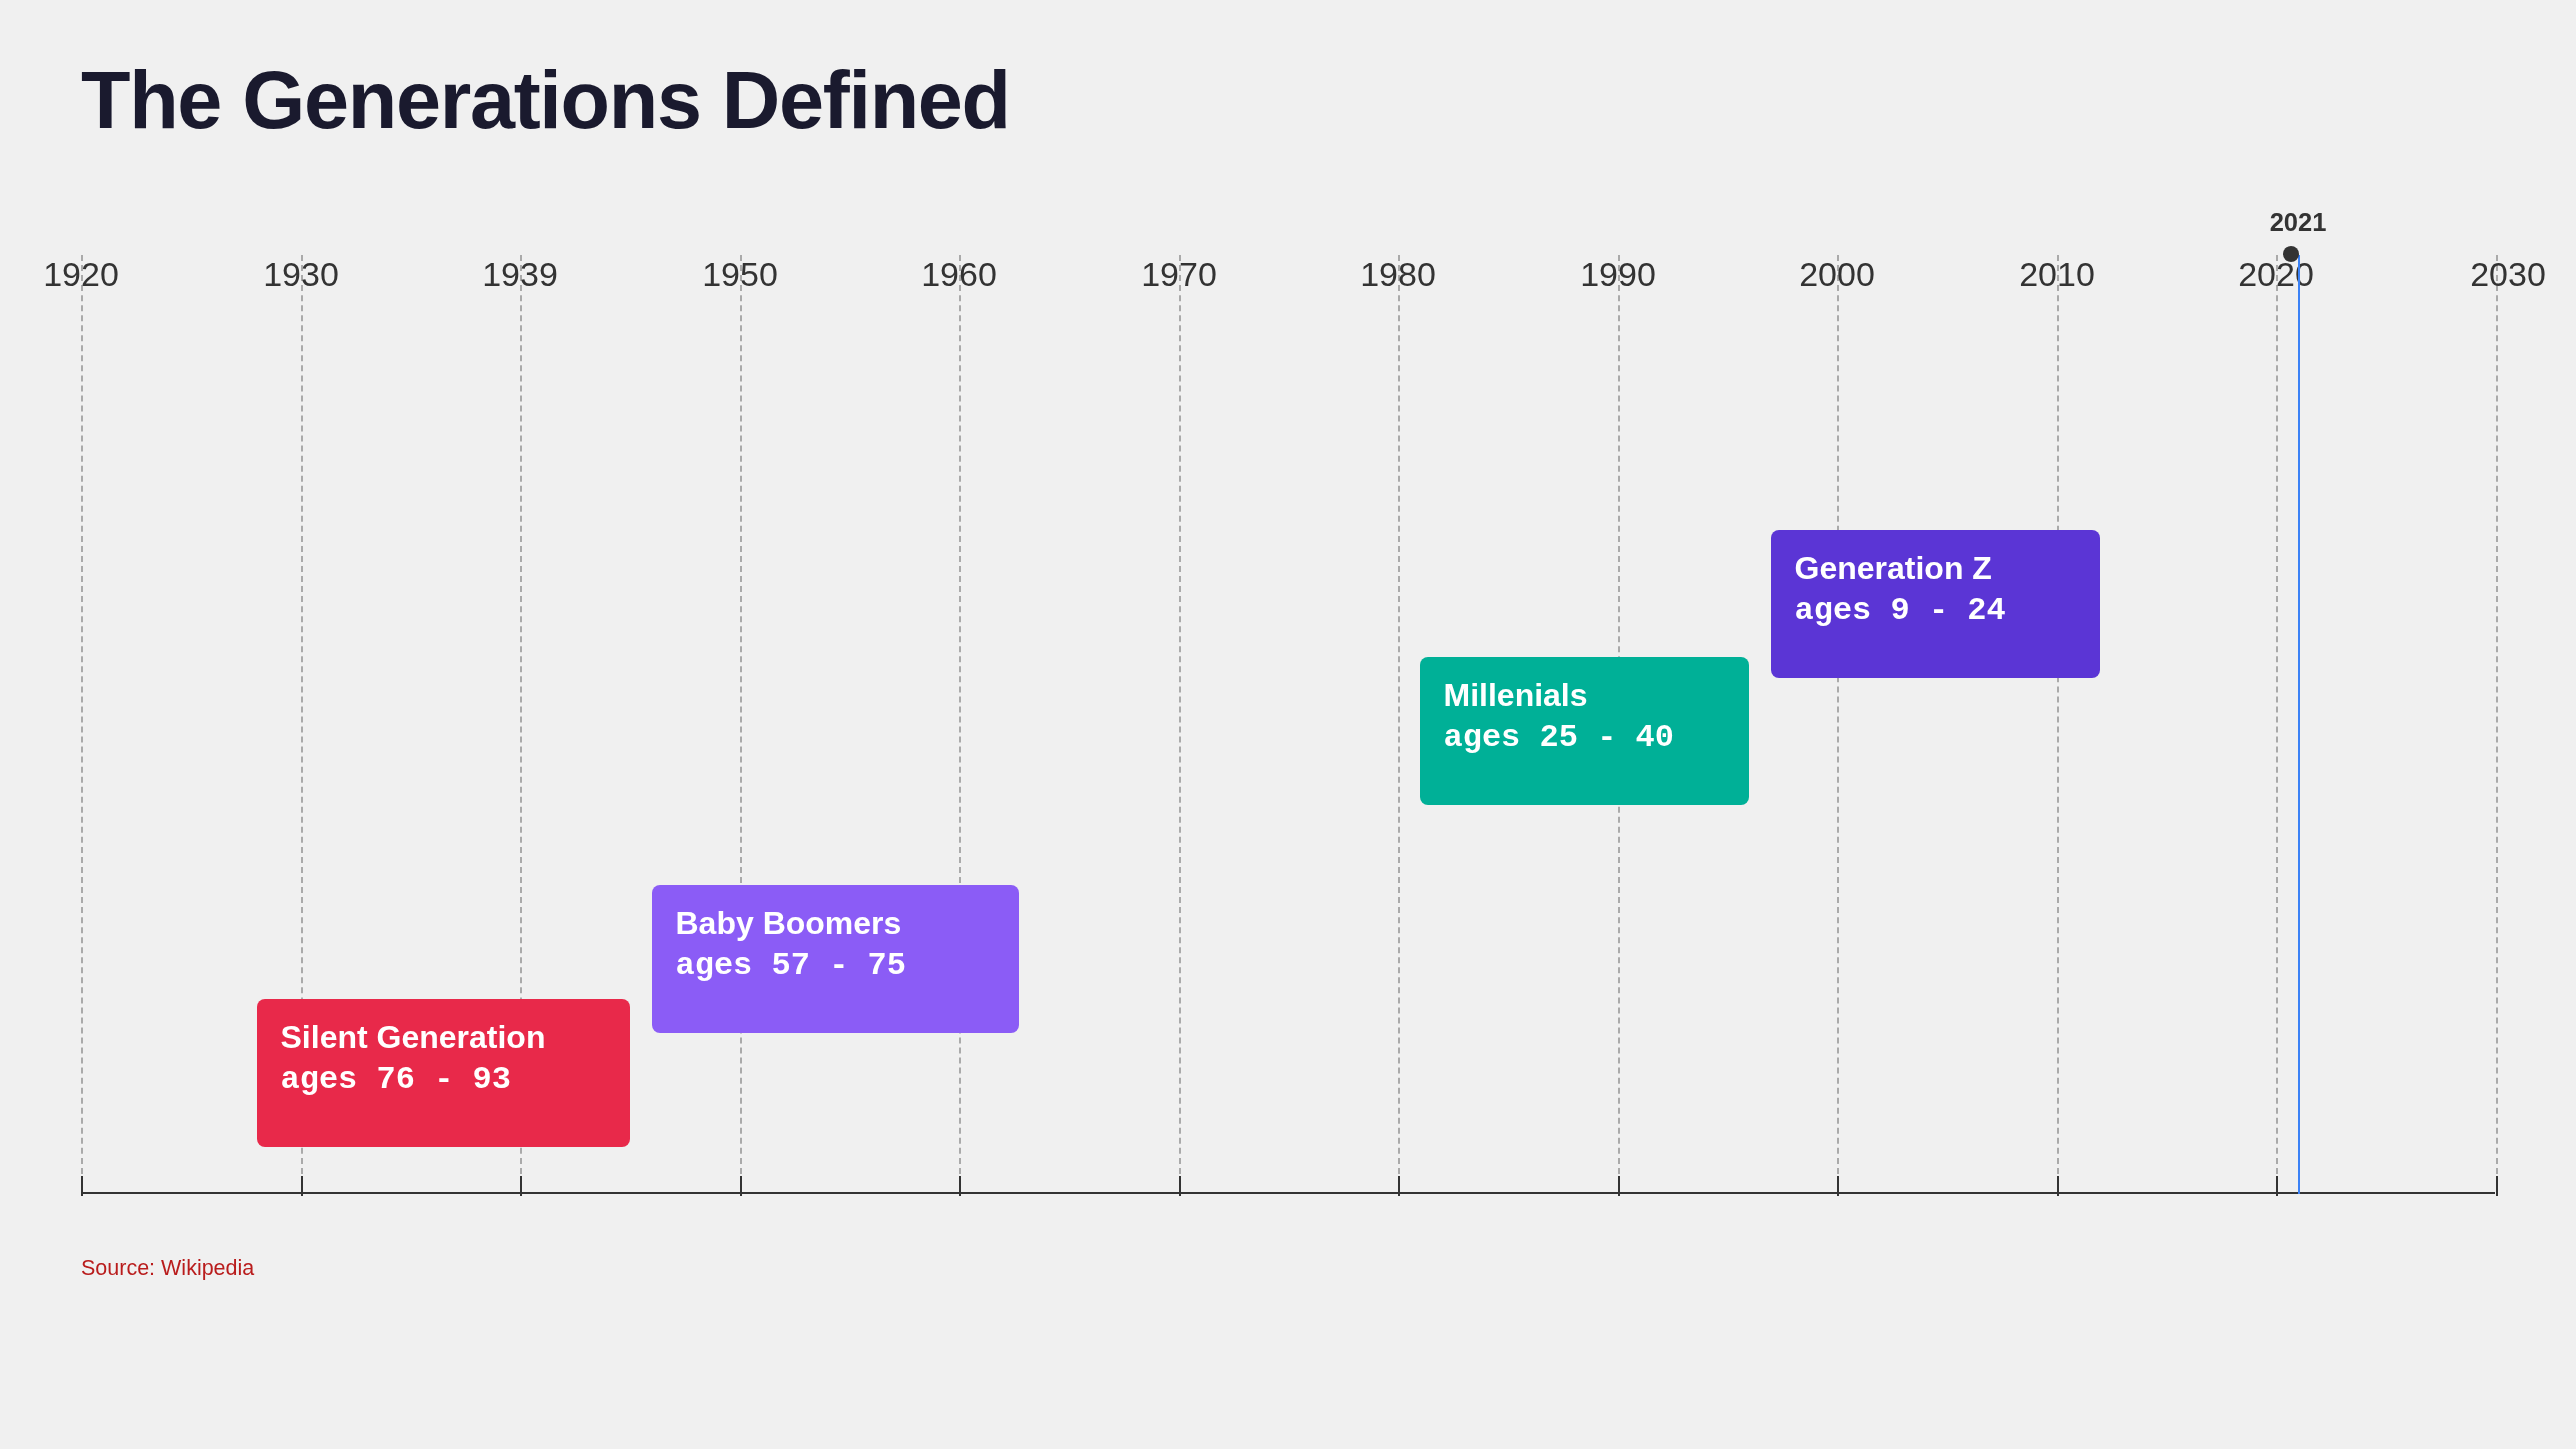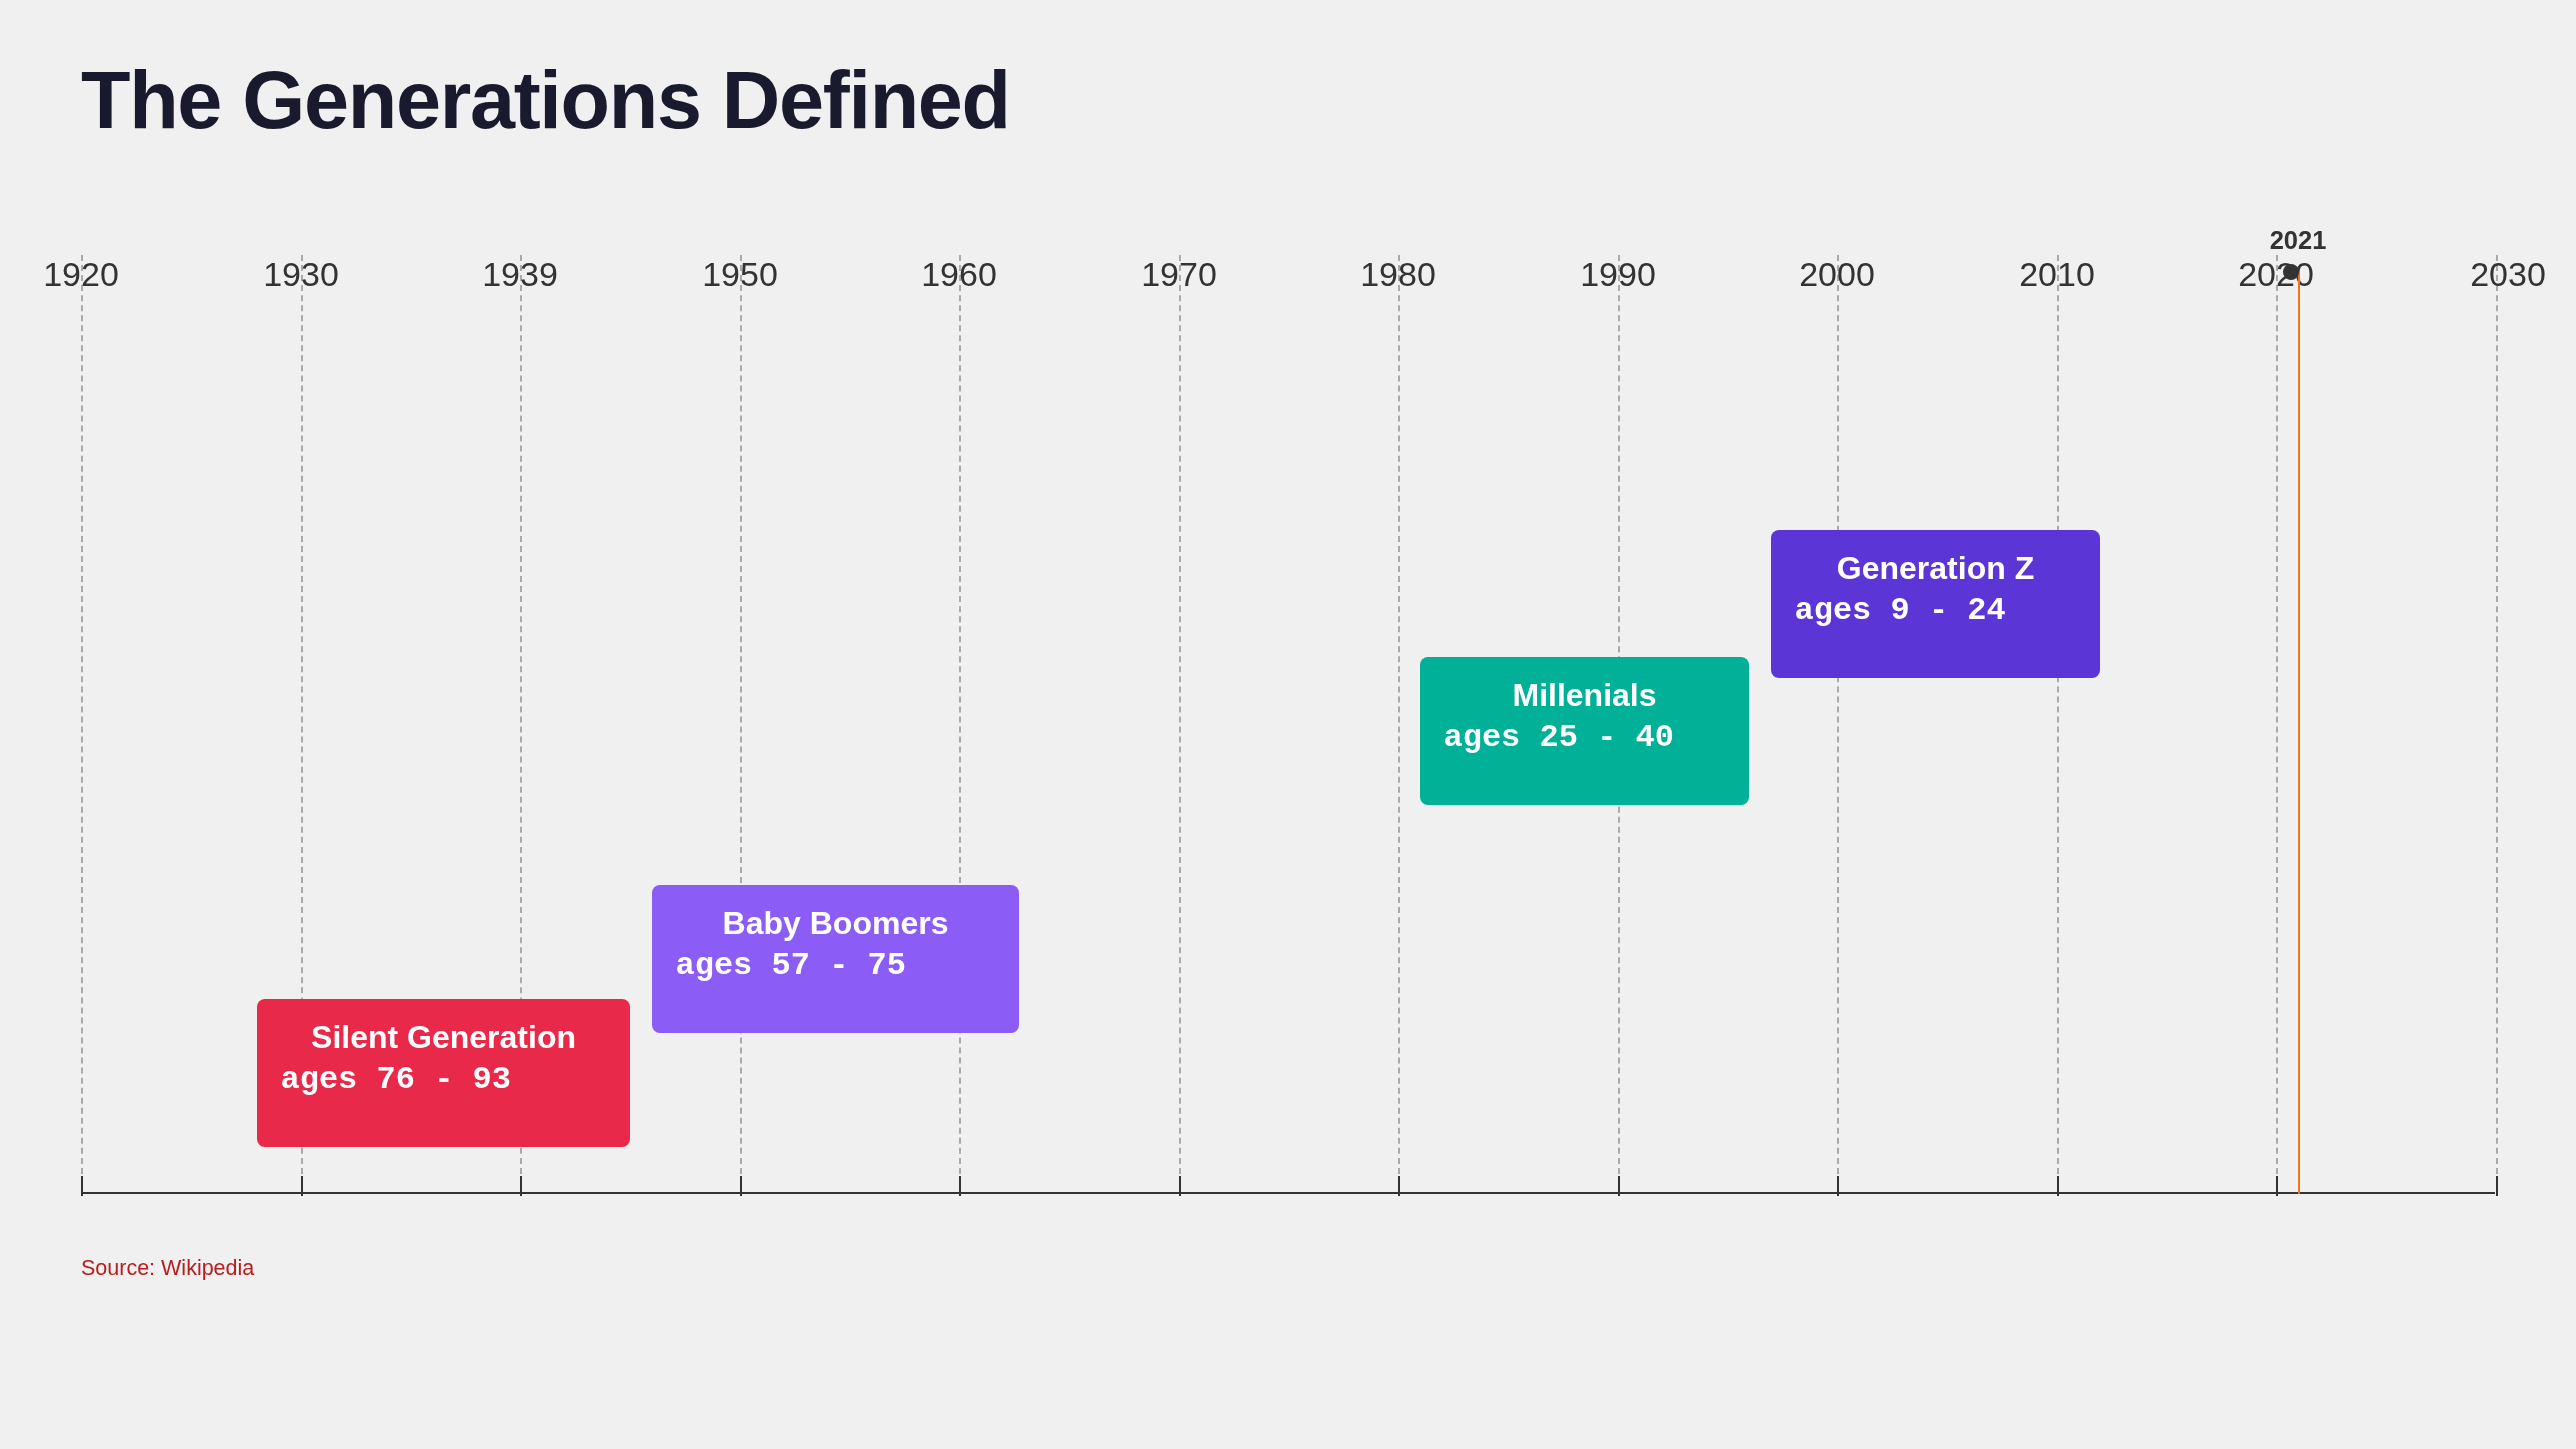--- a/index.html
+++ b/index.html
@@ -54,24 +54,24 @@
       position: absolute;
       top: 0;
       bottom: 121px;
       width: 1.3px;
       border-left: 2px dashed #aaa;
     }
 
     
     .marker-2021 {
       position: absolute;
-      top: 18px;
+      top: 0;
       bottom: 121px;
       width: 2px;
-      background: #f97316;
+      background: #3b82f6;
     }
 
     .marker-2021-label {
       position: absolute;
       top: -47px;
       font-size: 25.5px;
       font-weight: 600;
       color: #333;
       transform: translateX(-50%);
     }
@@ -102,21 +102,20 @@
       border-radius: 8px;
       padding: 20px 23.5px;
       color: white;
       font-weight: 700;
     }
 
     .gen-box .line1 {
       font-size: 32px;
       display: block;
       margin-bottom: 5.4px;
-      text-align: center;
     }
 
     .gen-box .line2 {
       font-size: 32px;
       display: block;
       font-family: Liberation Mono, monospace;
     }
 
     
     .source-text {

